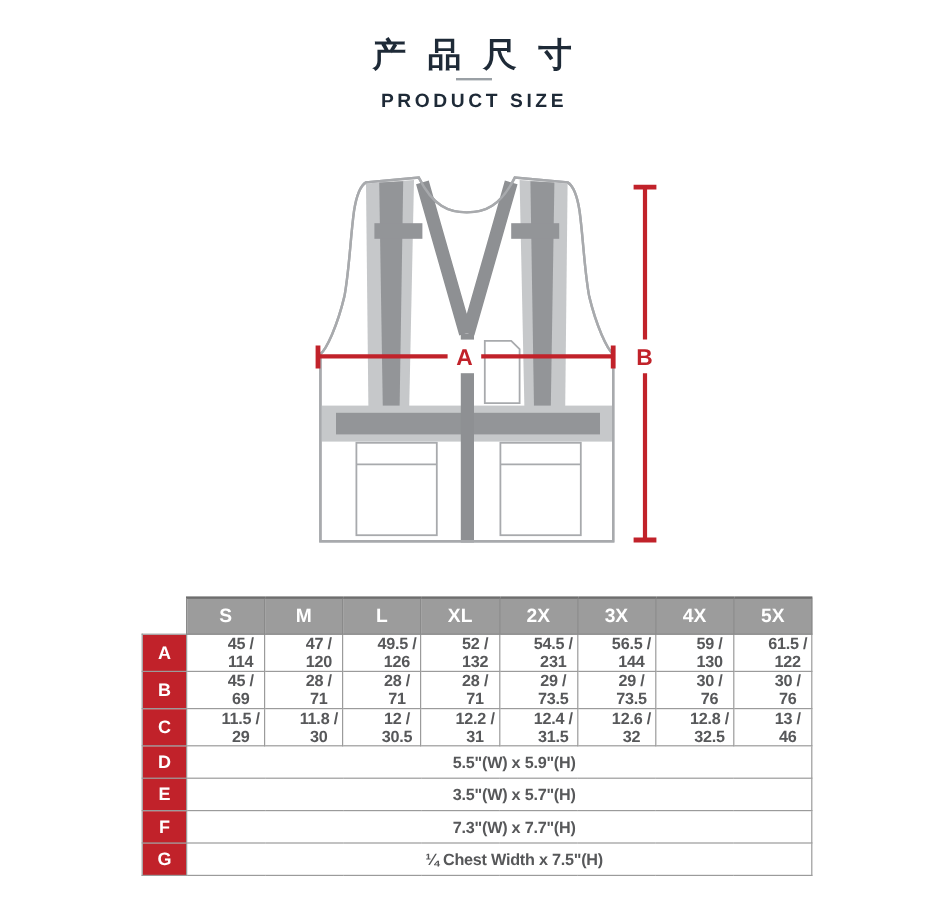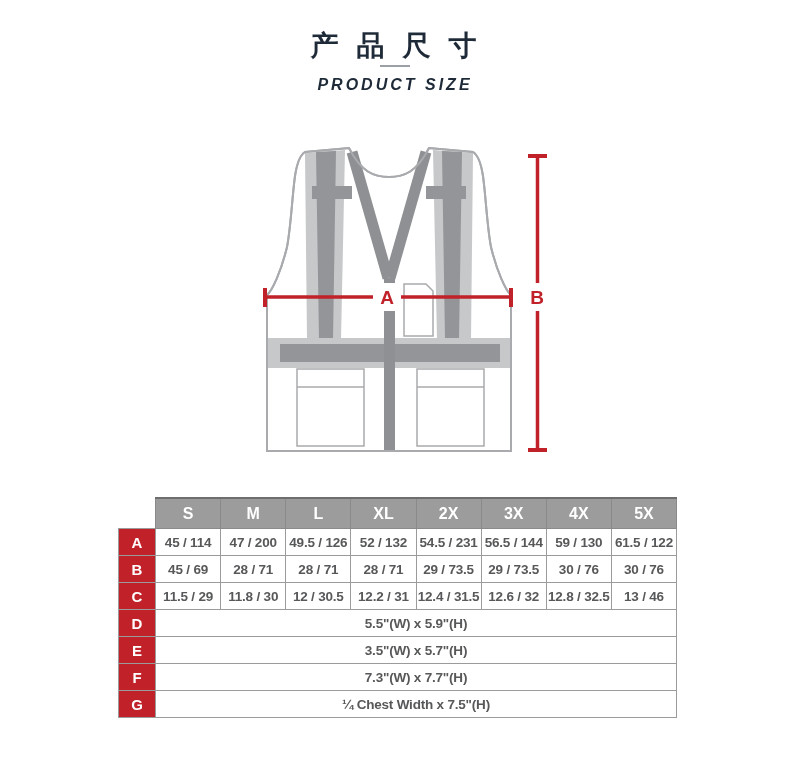--- a/index.html
+++ b/index.html
@@ -12,21 +12,21 @@
     position:absolute;top:27px;left:0;right:0;text-align:center;
     font-size:28px;font-weight:700;color:#1e2a37;
     letter-spacing:18px;padding-left:15px;
   }
   .title-divider{
     position:absolute;top:65px;left:50%;transform:translateX(-50%);
     width:30px;height:2px;background:#9aa0a5;
   }
   .title-en{
     position:absolute;top:76px;left:0;right:0;text-align:center;
-    font-size:16px;font-weight:700;font-style:italic;
+    font-size:16px;font-weight:700;
     letter-spacing:3px;color:#1e2a37;
   }
   
   .vest-svg{position:absolute;left:238px;top:128px;width:344px;height:356px;}
   
   .size-table{
     position:absolute;left:118px;top:497px;
     border-collapse:collapse;table-layout:fixed;width:559px;
   }
   .size-table td,.size-table th{padding:0;text-align:center;vertical-align:middle;}
@@ -34,21 +34,21 @@
   .size-table th.size{
     background:#9c9c9c;color:#ffffff;font-size:16px;font-weight:700;
     border:1px solid #8a8a8a;border-top:2px solid #6e6e6e;height:29px;
   }
   .size-table td.lab{
     background:#c1222a;color:#ffffff;font-size:15px;font-weight:700;
     border:1px solid #9b9b9b;height:26px;
   }
   .size-table td.val{
     background:#ffffff;color:#57585a;font-size:13.5px;font-weight:700;
-    border:1px solid #9b9b9b;height:26px;letter-spacing:-0.2px;
+    border:1px solid #9b9b9b;height:26px;letter-spacing:-0.2px;padding-left:25px;
   }
 </style>
 </head>
 <body>
 
 <div class="title-cn">产品尺寸</div>
 <div class="title-divider"></div>
 <div class="title-en">PRODUCT SIZE</div>
 
 <svg class="vest-svg" viewBox="238 128 344 356">
@@ -138,21 +138,21 @@
     <th class="size">L</th>
     <th class="size">XL</th>
     <th class="size">2X</th>
     <th class="size">3X</th>
     <th class="size">4X</th>
     <th class="size">5X</th>
   </tr>
   <tr>
     <td class="lab">A</td>
     <td class="val">45 / 114</td>
-    <td class="val">47 / 200</td>
+    <td class="val">47 / 120</td>
     <td class="val">49.5 / 126</td>
     <td class="val">52 / 132</td>
     <td class="val">54.5 / 231</td>
     <td class="val">56.5 / 144</td>
     <td class="val">59 / 130</td>
     <td class="val">61.5 / 122</td>
   </tr>
   <tr>
     <td class="lab">B</td>
     <td class="val">45 / 69</td>

